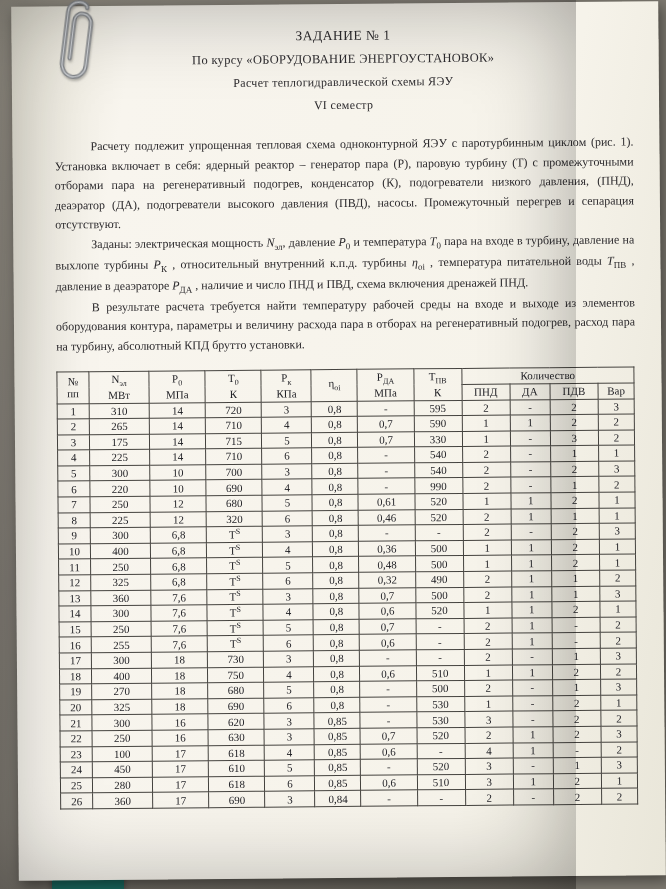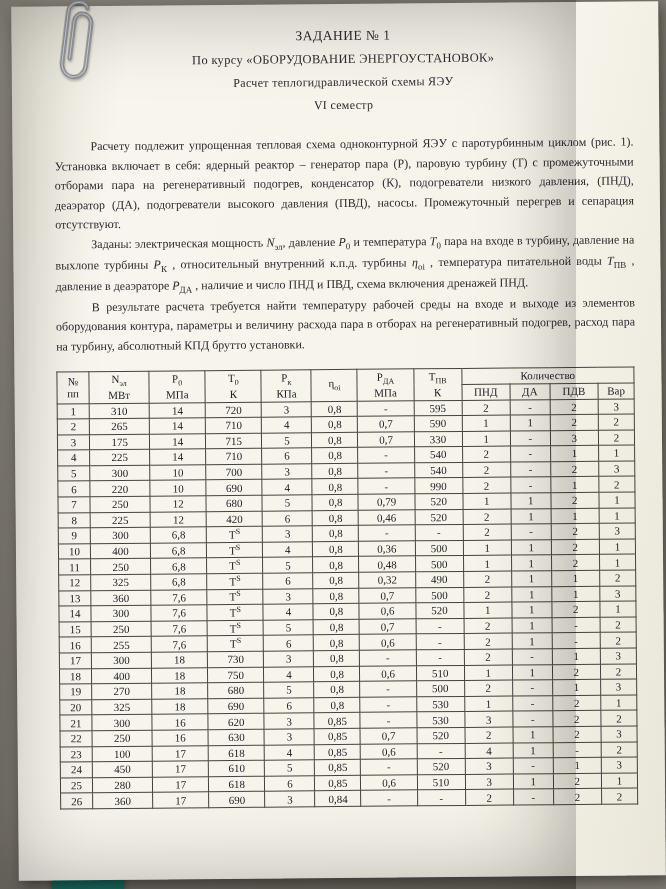--- a/index.html
+++ b/index.html
@@ -198,32 +198,32 @@
             <td>1</td>
             <td>2</td>
           </tr>
           <tr>
             <td>7</td>
             <td>250</td>
             <td>12</td>
             <td>680</td>
             <td>5</td>
             <td>0,8</td>
-            <td>0,79</td>
+            <td>0,61</td>
             <td>520</td>
             <td>1</td>
             <td>1</td>
             <td>2</td>
             <td>1</td>
           </tr>
           <tr>
             <td>8</td>
             <td>225</td>
             <td>12</td>
-            <td>420</td>
+            <td>320</td>
             <td>6</td>
             <td>0,8</td>
             <td>0,46</td>
             <td>520</td>
             <td>2</td>
             <td>1</td>
             <td>1</td>
             <td>1</td>
           </tr>
           <tr>

